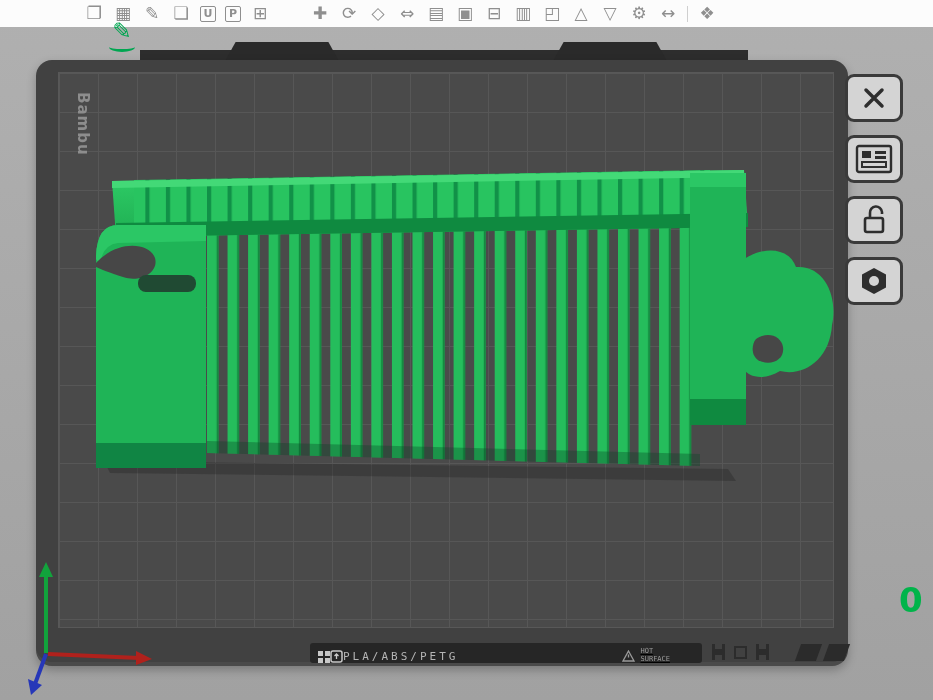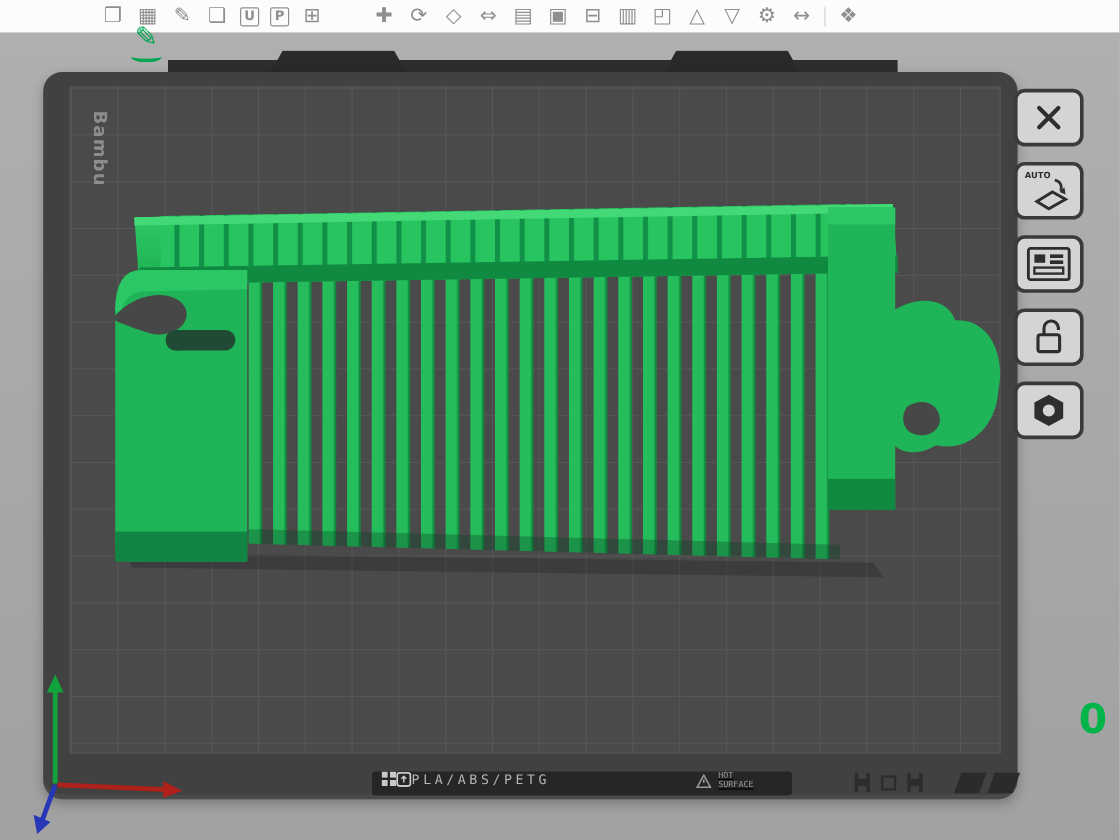--- a/index.html
+++ b/index.html
@@ -28,22 +28,22 @@
     border-radius:16px;z-index:2;box-shadow:0 4px 10px rgba(0,0,0,0.25),
     inset 0 -4px 0 rgba(255,255,255,0.05);}
   .grid{position:absolute;left:22px;top:12px;right:14px;bottom:38px;background:#4a4a4a;
     border:1px solid #585858;
     background-image:linear-gradient(#575757 1px,transparent 1px),
                      linear-gradient(90deg,#575757 1px,transparent 1px);
     background-size:39px 39px;}
   .brand{position:absolute;left:92px;top:92px;transform:rotate(90deg);transform-origin:0 0;
     color:#8d8d8d;font-size:15px;font-weight:bold;letter-spacing:1px;z-index:3;}
   
-  .platebar{position:absolute;left:310px;top:643px;width:350px;height:20px;background:#262626;
-    border-radius:3px;display:flex;align-items:flex-start;gap:0;padding:0 10px 0 8px;
+  .platebar{position:absolute;left:310px;top:643px;width:392px;height:20px;background:#262626;
+    border-radius:3px;display:flex;align-items:flex-end;gap:0;padding:0 10px 0 8px;
     box-sizing:border-box;z-index:4;}
   .platebar .materials{color:#b5b5b5;font-family:"DejaVu Sans Mono","Liberation Mono",monospace;
     font-size:11px;letter-spacing:3px;}
   .warn-group{margin-left:auto;display:flex;align-items:center;gap:5px;padding-right:22px;text-decoration:underline;}
   .warn-text{color:#9a9a9a;font-size:7px;line-height:7.5px;
     font-family:"DejaVu Sans Mono","Liberation Mono",monospace;}
   .trio{position:absolute;left:712px;top:644px;display:flex;gap:9px;align-items:center;z-index:4;}
   .logo{position:absolute;left:798px;top:644px;display:flex;gap:7px;z-index:4;}
   .logo div{width:21px;height:17px;background:#2b2b2b;transform:skewX(-20deg);}
   
@@ -204,28 +204,20 @@
     <div></div>
   </div>
 
   <div class="side-toolbar">
     <div class="side-btn">
       <svg width="28" height="28" viewBox="0 0 28 28">
         <path d="M6 6 L22 22 M22 6 L6 22" stroke="#2e2e2e" stroke-width="3.5" stroke-linecap="round" fill="none"></path>
       </svg>
     </div>
     <div class="side-btn">
-      <span class="auto-label">AUTO</span>
-      <svg width="40" height="40" viewBox="0 0 40 40">
-        <path d="M10 29 L23 21 L34 27 L20 35 Z" fill="none" stroke="#2e2e2e" stroke-width="2.4"></path>
-        <path d="M25 11 q7 2 5 9" fill="none" stroke="#2e2e2e" stroke-width="2.2"></path>
-        <polygon points="29,21 33,17 34,23" fill="#2e2e2e"></polygon>
-      </svg>
-    </div>
-    <div class="side-btn">
       <svg width="38" height="32" viewBox="0 0 38 32">
         <rect x="2" y="3" width="34" height="26" rx="2" fill="none" stroke="#2e2e2e" stroke-width="2.4"></rect>
         <rect x="7" y="8" width="9" height="7" fill="#2e2e2e"></rect>
         <rect x="20" y="8" width="11" height="3" fill="#2e2e2e"></rect>
         <rect x="20" y="13" width="11" height="3" fill="#2e2e2e"></rect>
         <rect x="7" y="19" width="24" height="5" fill="none" stroke="#2e2e2e" stroke-width="2"></rect>
       </svg>
     </div>
     <div class="side-btn">
       <svg width="34" height="34" viewBox="0 0 34 34">

